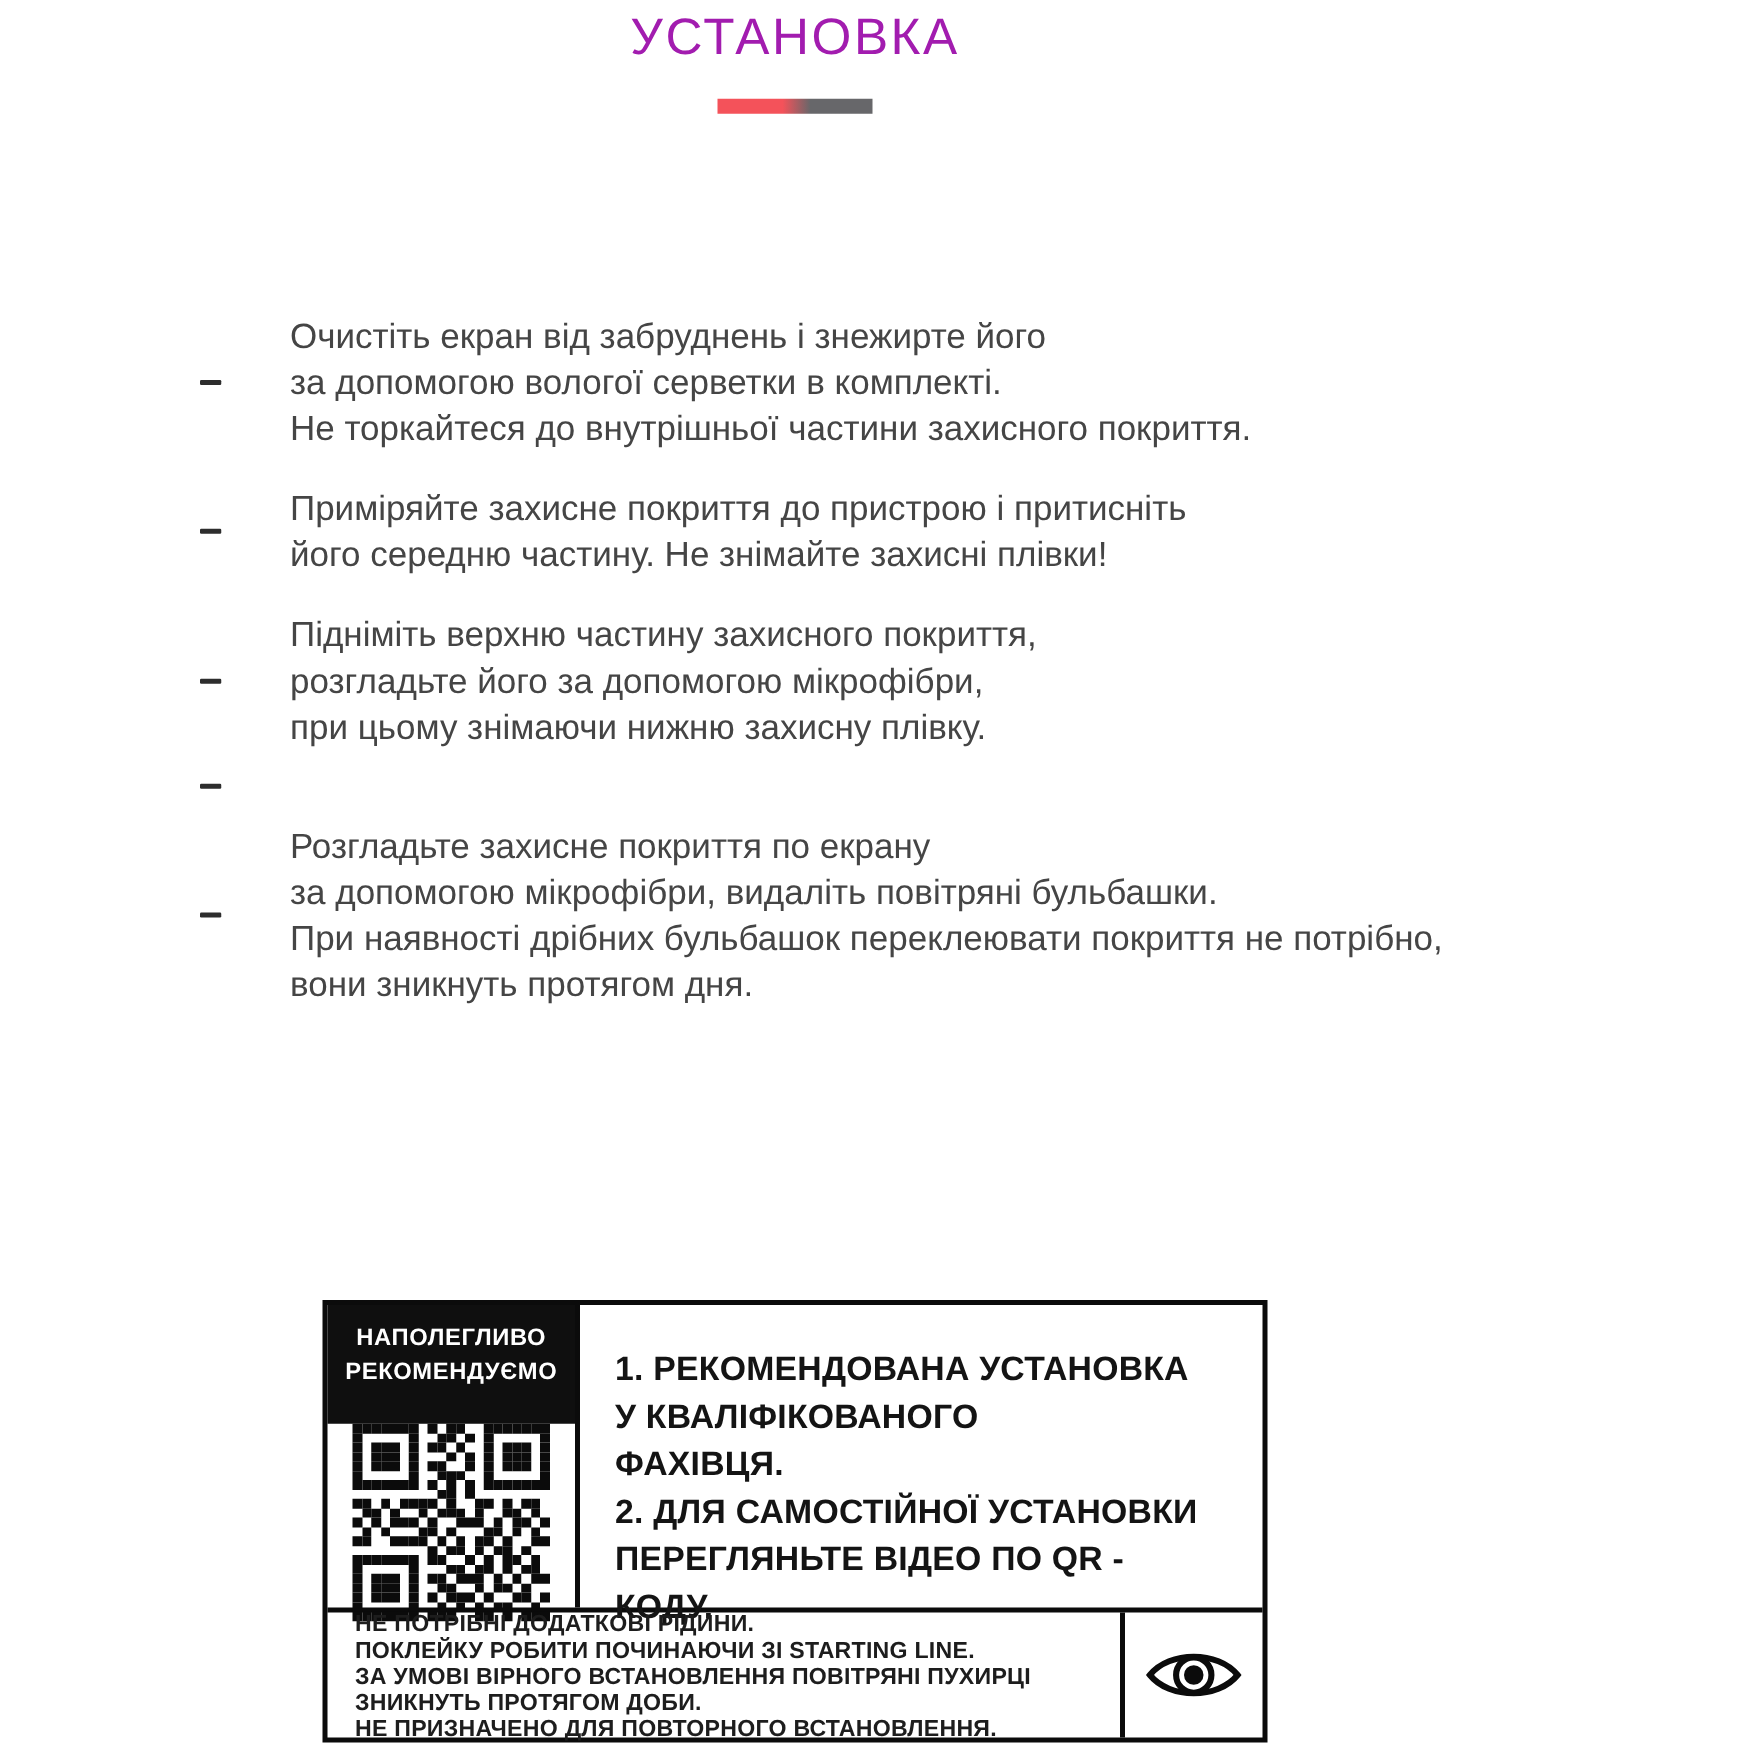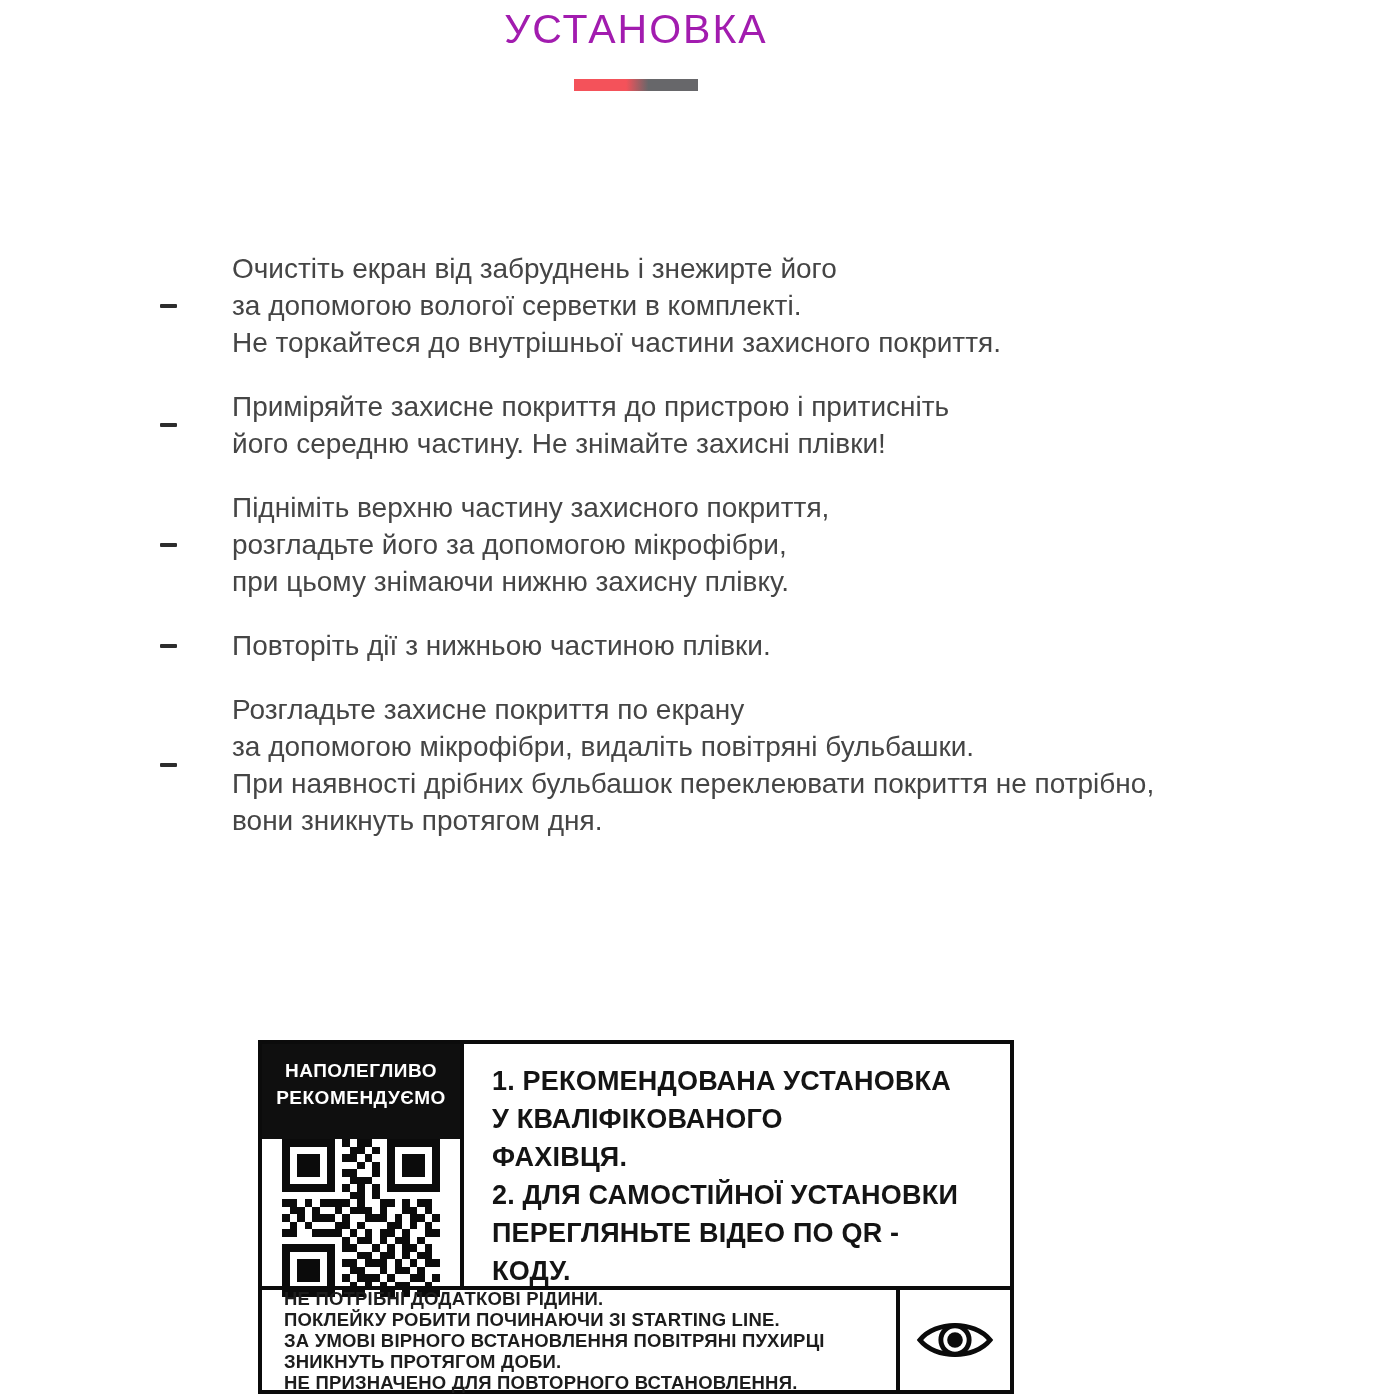--- a/index.html
+++ b/index.html
@@ -24,21 +24,21 @@
   .rec-box { position:absolute; left:258px; top:1040px; width:756px; height:354px;
     border:4px solid #0b0b0b; display:flex; flex-direction:column; background:#fff; }
   .box-top { flex:1; display:flex; border-bottom:4px solid #0b0b0b; min-height:0; }
   .box-left { width:202px; border-right:4px solid #0b0b0b; display:flex; flex-direction:column; }
   .rec-header { background:#0f0f0f; color:#ffffff; padding:13px 4px 28px; text-align:center;
     font-weight:700; font-size:19px; line-height:27px; letter-spacing:0.5px; white-space:pre-line; }
   .qr-wrap { flex:1; display:flex; align-items:center; justify-content:center; }
   .qr { width:158px; height:158px; display:grid;
     grid-template-columns:repeat(21,1fr); grid-template-rows:repeat(21,1fr); }
   .qr span.on { background:#0b0b0b; }
-  .box-right { flex:1; padding:18px 28px 20px; display:flex; flex-direction:column;
+  .box-right { flex:1; padding:32px 28px 20px; display:flex; flex-direction:column;
     justify-content:space-between; }
   .rec-item { font-weight:700; font-size:27px; line-height:38px; color:#141414;
     white-space:pre-line; letter-spacing:0.2px; }
 
   .box-bottom { height:100px; display:flex; }
   .fine-print { flex:1; padding-left:22px; display:flex; flex-direction:column;
     justify-content:center; font-weight:700; font-size:18.5px; line-height:21px;
     color:#1d1d1d; white-space:pre-line; letter-spacing:0.2px; }
   .eye-cell { width:114px; border-left:4px solid #0b0b0b; display:flex;
     align-items:center; justify-content:center; }
@@ -73,21 +73,20 @@
         <span class="dash-mark"></span>
       </span>
     <p class="step-text">Підніміть верхню частину захисного покриття,
 розгладьте його за допомогою мікрофібри,
 при цьому знімаючи нижню захисну плівку.</p>
   </li>
   <li class="step">
     <span class="dash">
         <span class="dash-mark"></span>
       </span>
-    <p class="step-text">Повторіть дії з нижньою частиною плівки.</p>
   </li>
   <li class="step">
     <span class="dash">
         <span class="dash-mark"></span>
       </span>
     <p class="step-text">Розгладьте захисне покриття по екрану
 за допомогою мікрофібри, видаліть повітряні бульбашки.
 При наявності дрібних бульбашок переклеювати покриття не потрібно,
 вони зникнуть протягом дня.</p>
   </li>

